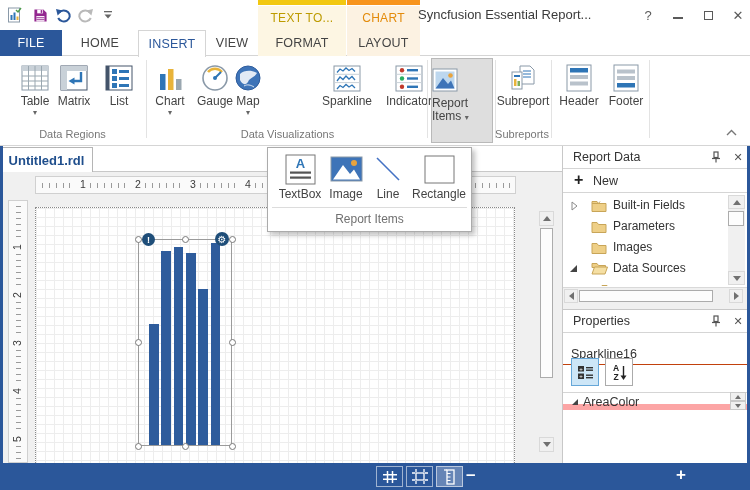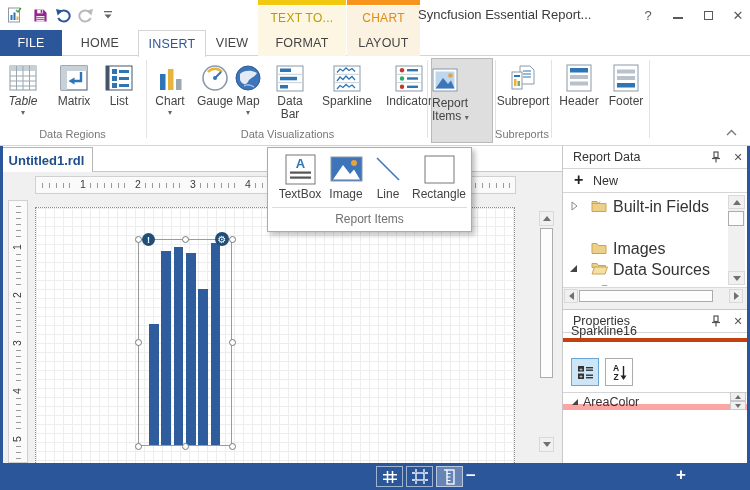--- a/index.html
+++ b/index.html
@@ -57,21 +57,21 @@
   .badge{position:absolute;width:13px;height:13px;border-radius:50%;background:#1F4E79;color:#fff;display:flex;align-items:center;justify-content:center;z-index:6;}
   .bar{position:absolute;bottom:0;}
   .cscroll{position:absolute;left:539px;top:63px;width:16px;height:246px;background:#F0F0F0;}
   .sarrow{position:absolute;display:flex;align-items:center;justify-content:center;background:#F0F0F0;border:1px solid #D9D9D9;box-sizing:border-box;color:#707070;}
   .sthumb{position:absolute;background:#FDFDFD;border:1px solid #ACACAC;box-sizing:border-box;}
   
   .panel{position:absolute;left:562px;top:146px;width:185px;height:317px;background:#fff;border-left:1px solid #C8C8C8;box-sizing:border-box;}
   .phead{position:absolute;left:0;width:185px;height:23px;border-bottom:1px solid #D5D5D5;box-sizing:border-box;background:#fff;}
   .phead .t{position:absolute;left:10px;top:4px;font-size:12.5px;color:#333;}
   .pico{position:absolute;top:3px;width:18px;height:16px;display:flex;align-items:center;justify-content:center;color:#555;font-size:11px;}
-  .trow{position:absolute;left:0;width:160px;height:21px;display:flex;align-items:center;font-size:16px;color:#333;}
+  .trow{position:absolute;left:0;width:160px;height:21px;display:flex;align-items:center;font-size:12px;color:#333;}
   .sbar-blue{position:absolute;width:3px;background:#2B579A;z-index:9;}
   
   .status{position:absolute;left:0;top:463px;width:750px;height:27px;background:#2B579A;}
   .stbtn{position:absolute;top:3px;width:27px;height:21px;border:1px solid rgba(255,255,255,.55);box-sizing:border-box;display:flex;align-items:center;justify-content:center;}
   .stbtn.pressed{background:rgba(255,255,255,.28);}
   .zoomsign{position:absolute;color:#fff;font-size:17px;font-weight:bold;top:2px;}
   svg{display:block;}
 </style>
 </head>
 <body>
@@ -142,21 +142,21 @@
     <div class="rtab file" style="left:0;width:62px;">FILE</div>
     <div class="rtab" style="left:66px;width:68px;">HOME</div>
     <div class="rtab active" style="left:138px;width:68px;">INSERT</div>
     <div class="rtab" style="left:206px;width:52px;">VIEW</div>
     <div class="rtab" style="left:258px;width:88px;background:#FDF6E3;">FORMAT</div>
     <div class="rtab" style="left:347px;width:73px;background:#FCF2E2;">LAYOUT</div>
   </div>
 
   <div class="ribbon">
 
-    <div class="rbtn" style="left:2px;width:42px;font-style:italic;">
+    <div class="rbtn" style="left:14px;width:42px;">
       <span class="ric">
         <svg width="28" height="26" viewBox="0 0 28 26">
             <rect x="1" y="1" width="26" height="24" fill="#fff" stroke="#8A99A8"></rect>
             <rect x="1" y="1" width="26" height="5" fill="#C9D1D8"></rect>
             <path d="M1 11 h26 M1 16 h26 M1 21 h26 M7.5 1 v24 M14 1 v24 M20.5 1 v24" stroke="#9AA7B0" fill="none"></path>
           </svg>
       </span>
       <span class="rlab">Table</span>
       <span class="rcaret">▾</span>
     </div>
@@ -215,33 +215,20 @@
     <div class="rbtn" style="left:232px;width:32px;">
       <span class="ric">
         <svg width="28" height="28" viewBox="0 0 28 28">
             <circle cx="14" cy="14" r="12" fill="#3E74B8" stroke="#2E5C9C"></circle>
             <path d="M6 10 C10 6 18 6 23 9 C20 14 16 13 14 18 C11 22 8 20 6 16 Z" fill="#fff" opacity=".85"></path>
             <path d="M10 22 C13 20 17 21 20 23" stroke="#fff" fill="none" opacity=".8"></path>
           </svg>
       </span>
       <span class="rlab">Map</span>
       <span class="rcaret">▾</span>
-    </div>
-    <div class="rbtn" style="left:268px;width:44px;">
-      <span class="ric">
-        <svg width="28" height="27" viewBox="0 0 28 27">
-            <rect x="1" y="1" width="26" height="25" fill="#fff" stroke="#8A99A8"></rect>
-            <path d="M1 9.3 h26 M1 17.6 h26" stroke="#C9D1D8"></path>
-            <rect x="4" y="3.5" width="11" height="3.5" fill="#2E75B6"></rect>
-            <rect x="4" y="11.8" width="17" height="3.5" fill="#2E75B6"></rect>
-            <rect x="4" y="20" width="8" height="3.5" fill="#2E75B6"></rect>
-          </svg>
-      </span>
-      <span class="rlab">Data</span>
-      <span class="rlab">Bar</span>
     </div>
     <div class="rbtn" style="left:316px;width:62px;">
       <span class="ric">
         <svg width="28" height="27" viewBox="0 0 28 27">
             <rect x="1" y="1" width="26" height="25" fill="#fff" stroke="#8A99A8"></rect>
             <path d="M1 9.3 h26 M1 17.6 h26" stroke="#C9D1D8"></path>
             <path d="M4 7.5 l3-3.5 3 2 3-3 3 2.5 3-2 3 3" fill="none" stroke="#2E75B6" stroke-width="1.3"></path>
             <path d="M4 16 l3-4 3 2.5 3-3.5 3 3 3-2.5 3 3.5" fill="none" stroke="#2E75B6" stroke-width="1.3"></path>
             <path d="M4 24 l3-3.5 3 2 3-3 3 2.5 3-2 3 3" fill="none" stroke="#2E75B6" stroke-width="1.3"></path>
           </svg>
@@ -461,20 +448,28 @@
             </svg>
           </span>
         <span class="abs" style="left:28px;top:4px;">
             <svg width="16" height="13" viewBox="0 0 16 13">
               <path d="M1 2.5 h5 l1.5 2 h7.5 v8 h-14 z" fill="#EECF87" stroke="#C8A558"></path>
               <path d="M1 4.5 h6.5 l1.5-2" fill="none" stroke="#C8A558"></path>
             </svg>
           </span>
         <span class="abs" style="left:50px;top:3px;">Built-in Fields</span>
       </div>
+      <div class="trow" style="top:23px;">
+        <span class="abs" style="left:28px;top:4px;">
+            <svg width="16" height="13" viewBox="0 0 16 13">
+              <path d="M1 2.5 h5 l1.5 2 h7.5 v8 h-14 z" fill="#EECF87" stroke="#C8A558"></path>
+            </svg>
+          </span>
+        <span class="abs" style="left:50px;top:3px;">Parameters</span>
+      </div>
       <div class="trow" style="top:44px;">
         <span class="abs" style="left:28px;top:4px;">
             <svg width="16" height="13" viewBox="0 0 16 13">
               <path d="M1 2.5 h5 l1.5 2 h7.5 v8 h-14 z" fill="#EECF87" stroke="#C8A558"></path>
             </svg>
           </span>
         <span class="abs" style="left:50px;top:3px;">Images</span>
       </div>
       <div class="trow" style="top:65px;">
         <span class="abs" style="left:6px;top:6px;">
@@ -533,21 +528,21 @@
       <span class="t">Properties</span>
       <span class="pico" style="left:144px;">
         <svg width="10" height="12" viewBox="0 0 10 12">
             <rect x="3" y="1" width="4" height="5.5" fill="none" stroke="#555" stroke-width="1.2"></rect>
             <line x1="1" y1="7.5" x2="9" y2="7.5" stroke="#555" stroke-width="1.2"></line>
             <line x1="5" y1="7.5" x2="5" y2="11.5" stroke="#555" stroke-width="1.2"></line>
           </svg>
       </span>
       <span class="pico" style="left:166px;">✕</span>
     </div>
-    <div class="abs" style="left:0;top:175px;width:185px;height:21px;border-bottom:4px solid #c2410c;box-sizing:border-box;">
+    <div class="abs" style="left:0;top:198px;width:185px;height:21px;border-bottom:1px solid #c2410c;box-sizing:border-box;">
       <span class="abs" style="left:8px;top:3px;font-size:12.5px;color:#333;">Sparkline16</span>
     </div>
     <div class="abs" style="left:8px;top:212px;width:28px;height:28px;background:#CDE6F7;border:1px solid #66A7D8;box-sizing:border-box;display:flex;align-items:center;justify-content:center;">
       <svg width="17" height="17" viewBox="0 0 17 17">
           <rect x="1" y="2" width="6" height="5.5" fill="#333"></rect>
           <text x="4" y="6.8" text-anchor="middle" font-size="6" fill="#fff" font-family="Liberation Sans,sans-serif">+</text>
           <rect x="9" y="3" width="7" height="1.4" fill="#333"></rect>
           <rect x="9" y="5.5" width="7" height="1.4" fill="#333"></rect>
           <rect x="1" y="9.5" width="6" height="5.5" fill="#333"></rect>
           <text x="4" y="14.3" text-anchor="middle" font-size="6" fill="#fff" font-family="Liberation Sans,sans-serif">+</text>

